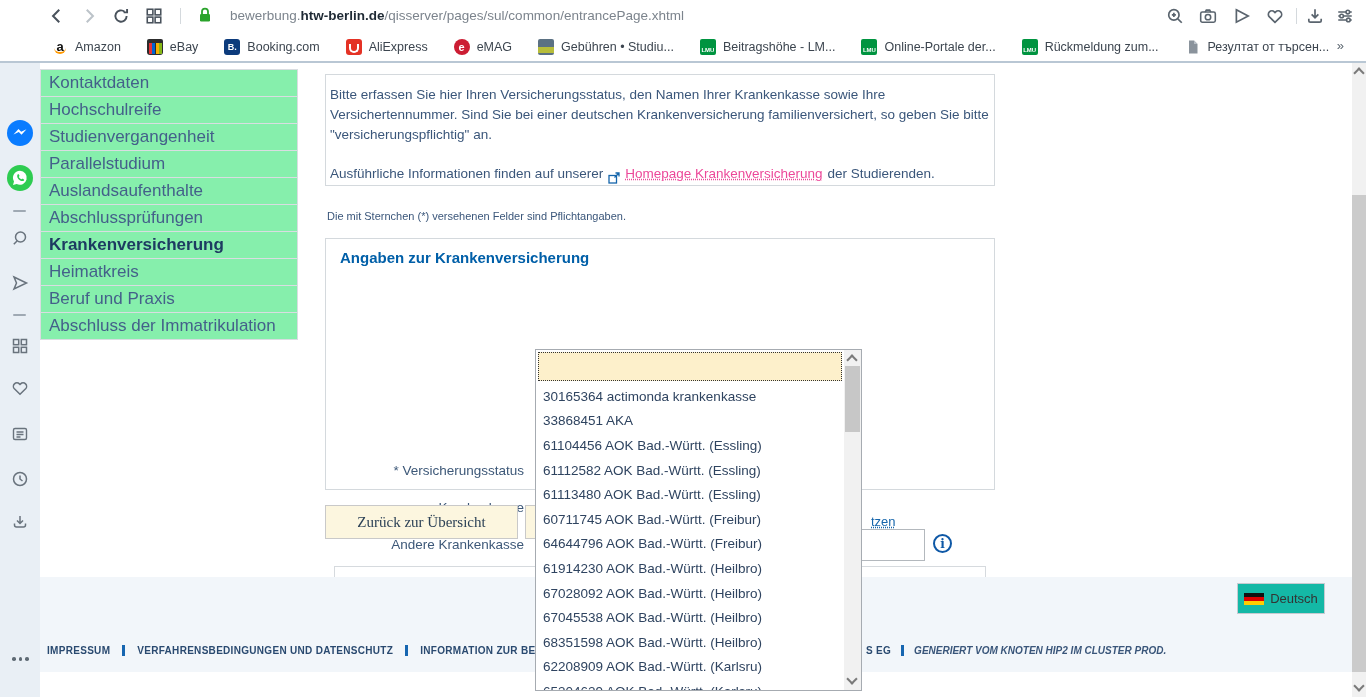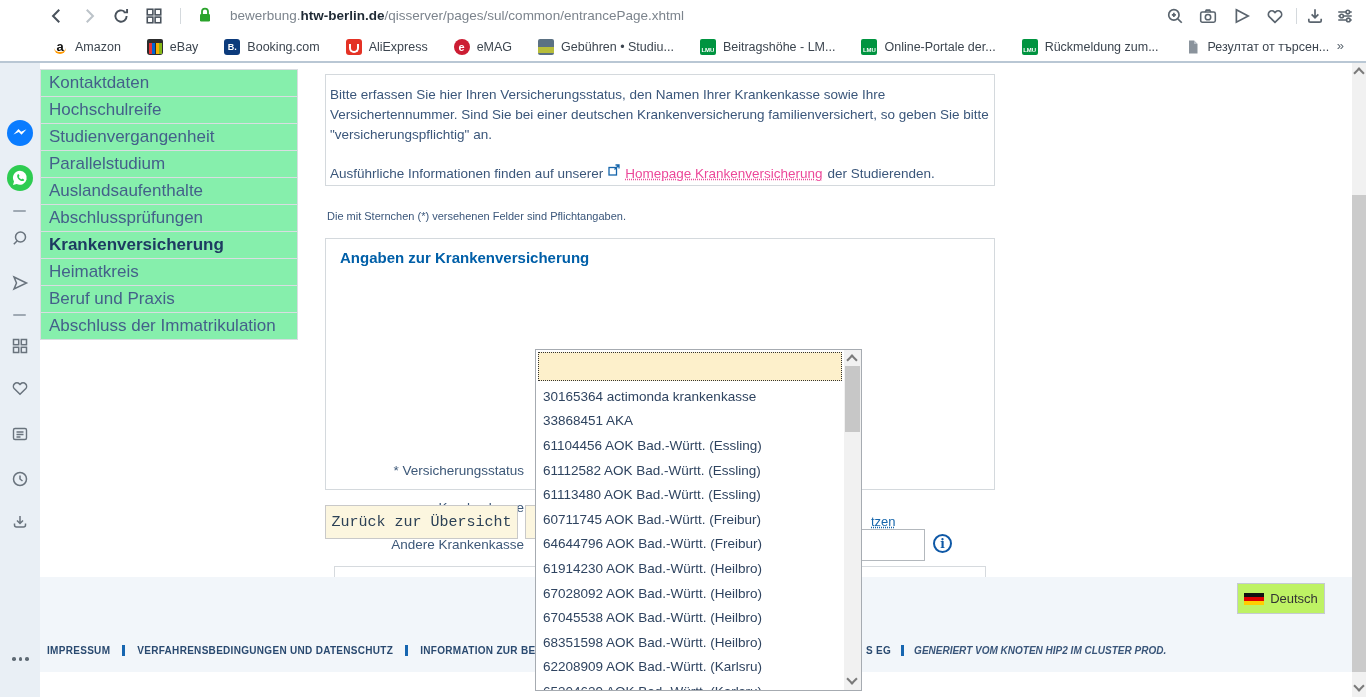--- a/index.html
+++ b/index.html
@@ -54,21 +54,21 @@
 
   .nav { position:absolute; left:0; top:7px; width:258px; }
   .nav-item { height:28px; border:1px solid #d9dde1; margin-top:-1px; background:#86efac;
      display:flex; align-items:center; padding-left:8px; font-size:17px; color:#44608a; cursor:pointer; }
   .nav-item.active { font-weight:700; color:#1d3b61;align-items:center; }
 
   .content { position:absolute; left:285px; top:0; width:670px; }
 
   .infobox { position:absolute; left:0; top:11px; width:670px; height:112px; border:1px solid #d4d9dd;
      padding:10px 4px; font-size:13.5px; line-height:20px; color:#3a567a; }
-  .infobox .p2 { margin-top:19px; display:flex; align-items:flex-start; gap:5px; white-space:nowrap; }
+  .infobox .p2 { margin-top:19px; display:flex; align-items:flex-end; gap:5px; white-space:nowrap; }
   .dotlink { color:#ec4899; text-decoration:underline; text-decoration-style:dotted; cursor:pointer; }
 
   .reqnote { position:absolute; left:2px; top:147px; font-size:11px; color:#3a567a; }
 
   .formbox { position:absolute; left:0; top:175px; width:670px; height:252px; border:1px solid #d4d9dd; }
   .formtitle { position:absolute; left:14px; top:10px; font-size:15px; font-weight:700; color:#005fa8; }
   .flabel { position:absolute; width:198px; text-align:right; font-size:13.5px; color:#3d5878; }
   .selwrap { position:absolute; left:210px; width:293px; height:30px; border:1px solid #b3b8bd; background:#fff;
      display:flex; align-items:center; padding-left:8px; font-size:13.5px; color:#2c4359; cursor:pointer; }
   .chev { width:9px; height:9px; border-right:2.5px solid #0d57a5; border-bottom:2.5px solid #0d57a5;
@@ -78,27 +78,27 @@
      cursor:pointer; }
   .combo-outer { position:absolute; left:210px; top:253px; width:293px; height:32px; border:1px solid #b3b8bd; background:#fff; }
   .combo-in { position:absolute; left:0px; top:0px; width:268px; height:30px; background:#fcefc9;
      border:2px solid #d9a43c; }
   .caret { position:absolute; left:6px; top:5px; width:1px; height:17px; background:#222; }
   .hidden-input { position:absolute; height:32px; border:1px solid #b3b8bd; background:#fff; z-index:1; }
   .hintbox { position:absolute; left:8px; top:327px; width:652px; height:51px; border:1px solid #d6dade;
      background:#fff; font-size:13.5px; color:#7d7430; }
   .btn { position:absolute; height:34px; background:#fcf6df; border:1px solid #c9c9c9; color:#2c4156;
      font-size:15px; display:flex; align-items:center; justify-content:center; cursor:pointer;
-     font-family:Liberation Mono, monospace; }
+     font-family:Liberation Serif, serif; }
   .partlink { position:absolute; left:537px; top:451px; font-size:13px; color:#1565ab;
      text-decoration:underline; text-decoration-style:dotted; cursor:pointer; z-index:1;margin-left:9px; }
 
   
   .footer { position:absolute; left:0; top:514px; width:1312px; height:95px; background:#f2f6fa; }
-  .lang-btn { position:absolute; left:1197px; top:6px; width:88px; height:31px; background:#bef264;
+  .lang-btn { position:absolute; left:1197px; top:6px; width:88px; height:31px; background:#14b8a6;
      border:1px solid #c5cbd1; display:flex; align-items:center; justify-content:center; gap:6px;
      font-size:13px; color:#333; cursor:pointer; }
   .flag { width:20px; height:12px; display:flex; flex-direction:column; }
   .flag i { flex:1; } .flag i:nth-child(1){background:#111;} .flag i:nth-child(2){background:#d00;} .flag i:nth-child(3){background:#ffce00;}
   .flinks { position:absolute; left:7px; top:68px; display:flex; align-items:center; gap:12px; }
   .flinks-r { position:absolute; left:826px; top:68px; display:flex; align-items:center; gap:10px; }
   .flink { font-size:10px; font-weight:700; letter-spacing:.3px; color:#2a4a70; cursor:pointer; white-space:nowrap; }
   .fsep { width:3px; height:11px; background:#1766b0; }
   .fgen { font-size:10px; font-weight:700; font-style:italic; color:#3a567a; white-space:nowrap; }
 

